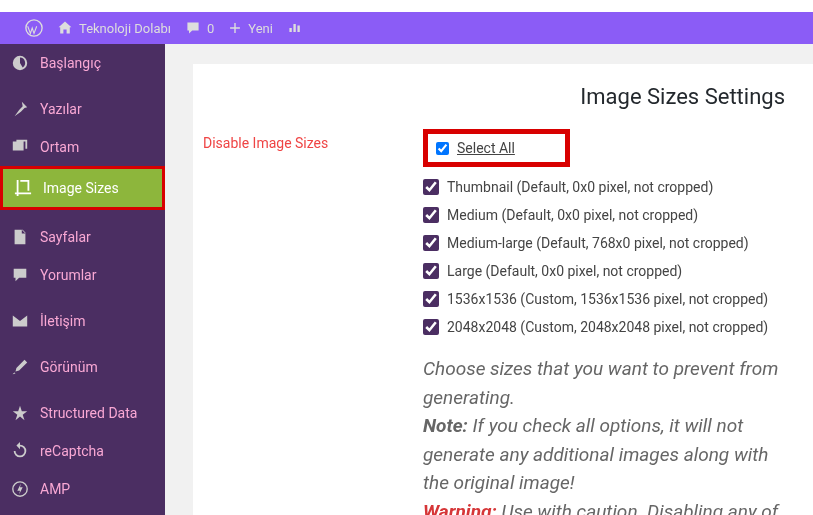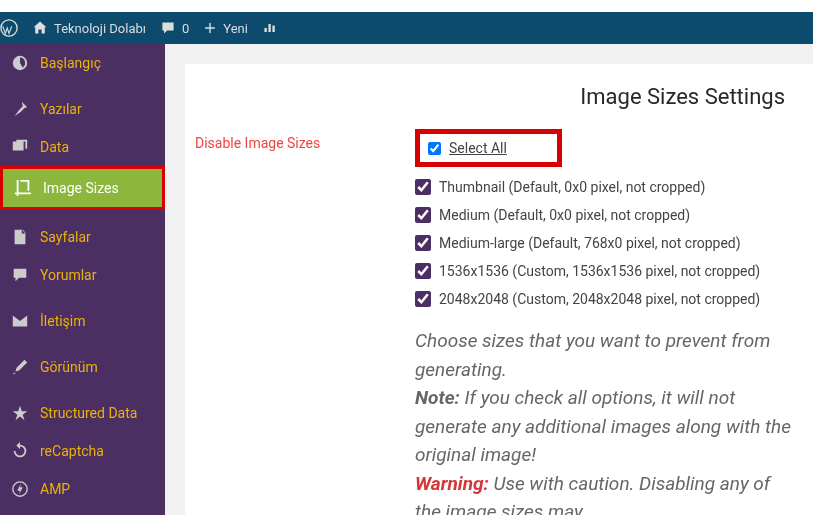--- a/index.html
+++ b/index.html
@@ -1,31 +1,31 @@
 <!DOCTYPE html>
 <html><head>
 <meta charset="utf-8">
 <style>
 * { margin: 0; padding: 0; box-sizing: border-box; font-family: -apple-system, BlinkMacSystemFont, "Segoe UI", Roboto, sans-serif; }
 body { background: #f1f1f1; width: 813px; height: 515px; overflow: hidden; position: relative; }
 
 .topbar-white { height: 12px; background: #fff; width: 100%; }
 
-.admin-bar { height: 32px; background: #0c4a6e; color: #ddd; display: flex; align-items: center; font-size: 13px; padding: 0 0; gap: 14px; }
+.admin-bar { height: 32px; background: #8b5cf6; color: #ddd; display: flex; align-items: center; font-size: 13px; padding: 0 25px; gap: 14px; }
 .admin-bar .ab-item { display: flex; align-items: center; gap: 6px; cursor: pointer; }
 .admin-bar .icon { fill: #ddd; }
 
 .sidebar { position: absolute; left: 0; top: 44px; width: 165px; background: #4b2e62; height: calc(515px - 44px); color: #fff; font-size: 14px; }
-.menu-item { display: flex; align-items: center; gap: 10px; padding: 9px 10px; cursor: pointer; color: #eab308; }
+.menu-item { display: flex; align-items: center; gap: 10px; padding: 9px 10px; cursor: pointer; color: #f9a8d4; }
 .menu-item.active { background: #8db63c; color: #fff; }
 .menu-item .micon { width: 20px; height: 20px; display: flex; align-items: center; justify-content: center; fill: #ccc; }
 .menu-item.active .micon { fill: #fff; }
 .highlight-red { border: 3px solid #d80000; }
 
-.content { margin-left: 165px; padding: 20px 0 0 20px; background: #f1f1f1; height: calc(515px - 44px); position: relative; top: 0; }
+.content { margin-left: 165px; padding: 20px 0 0 28px; background: #f1f1f1; height: calc(515px - 44px); position: relative; top: 0; }
 .panel { background: #fff; padding: 20px 20px 0 10px; min-height: 440px; }
 
 .page-title { font-size: 22px; font-weight: 400; color: #23282d; text-align: right; padding-right: 8px; margin-bottom: 20px; }
 
 .form-row { display: flex; gap: 40px; }
 .form-label { width: 180px; font-weight: 400; font-size: 14px; color: #ef4444; padding-top: 6px; }
 .form-fields { flex: 1; font-size: 14px; color: #444; }
 
 .cb-row { display: flex; align-items: flex-end; gap: 8px; padding: 6px 0; }
 .cb-row input[type=checkbox] { width: 16px; height: 16px; accent-color: #4b2e62; cursor: pointer; }
@@ -92,21 +92,21 @@
         </svg>
       </span>
     <span>Yazılar</span>
   </div>
   <div class="menu-item">
     <span class="micon">
         <svg width="18" height="18" viewBox="0 0 20 20">
           <path d="M2 4h12v10H2zM6 2h12v10h-2V4H6z"></path>
         </svg>
       </span>
-    <span>Data</span>
+    <span>Ortam</span>
   </div>
   <div class="highlight-red">
     <div class="menu-item active">
       <span class="micon">
           <svg width="18" height="18" viewBox="0 0 20 20">
             <path d="M5 1v14h14v2H5v2H3v-2H1v-2h2V1zm12 0v12h-2V3H7V1z"></path>
           </svg>
         </span>
       <span>Image Sizes</span>
     </div>
@@ -198,20 +198,24 @@
         <div class="cb-row">
           <input type="checkbox" checked="" style="">
           <span>Medium (Default, 0x0 pixel, not cropped)</span>
         </div>
         <div class="cb-row">
           <input type="checkbox" checked="" style="">
           <span>Medium-large (Default, 768x0 pixel, not cropped)</span>
         </div>
         <div class="cb-row">
           <input type="checkbox" checked="" style="">
+          <span>Large (Default, 0x0 pixel, not cropped)</span>
+        </div>
+        <div class="cb-row">
+          <input type="checkbox" checked="" style="">
           <span>1536x1536 (Custom, 1536x1536 pixel, not cropped)</span>
         </div>
         <div class="cb-row">
           <input type="checkbox" checked="" style="">
           <span>2048x2048 (Custom, 2048x2048 pixel, not cropped)</span>
         </div>
 
         <div class="note-block">
           <div>Choose sizes that you want to prevent from generating.</div>
           <div>

